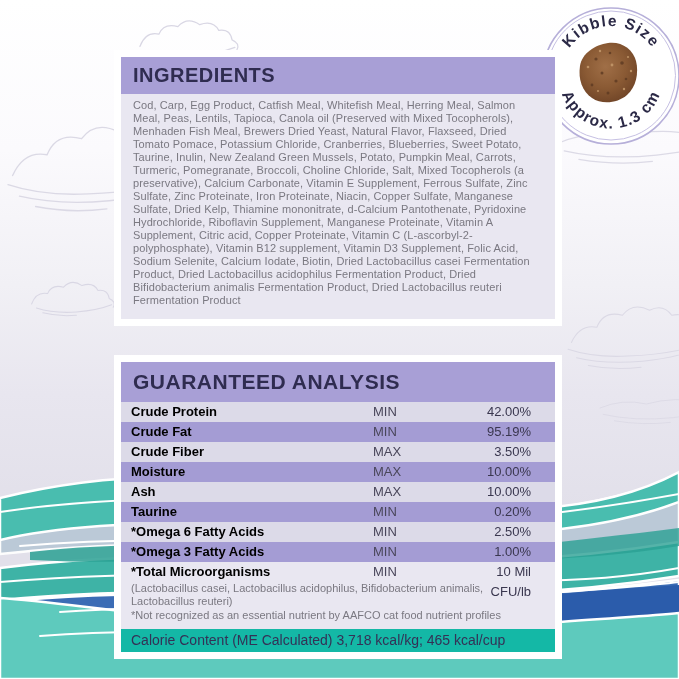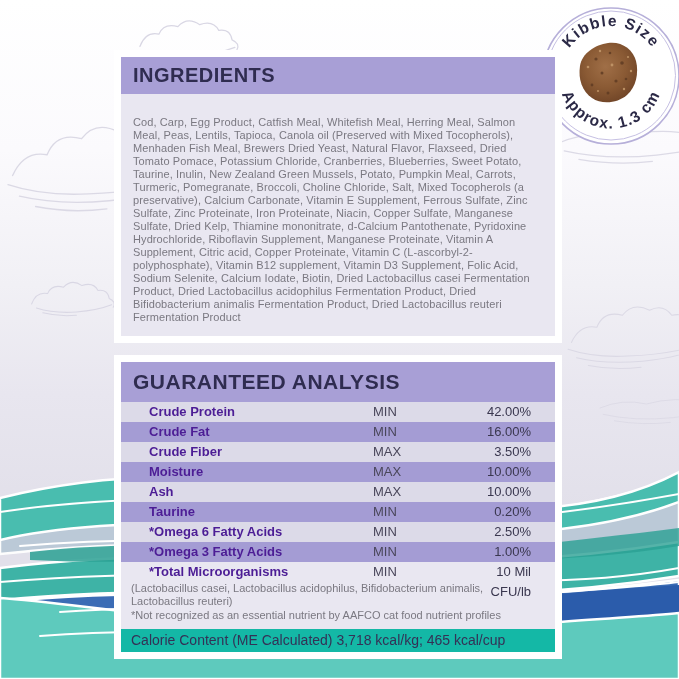--- a/index.html
+++ b/index.html
@@ -20,28 +20,28 @@
   .card-ingredients{top:50px;}
   .card-analysis{top:315px;margin-top:40px;}
   .panel-header{
     background:#a89fd6;color:#2f2c50;font-weight:700;letter-spacing:.5px;
     display:flex;align-items:center;padding-left:12px;
   }
   .panel-header.ing{height:37px;font-size:20px;}
   .panel-header.ga{height:40px;font-size:21px;}
   .ing-body{
     background:#e9e7f1;color:#7a7881;font-size:11px;line-height:13px;
-    padding:22px 12px 12px 12px;letter-spacing:.1px;
+    padding:5px 12px 12px 12px;letter-spacing:.1px;
   }
   .ga-table{background:#e9e7f1;}
   .ga-row{
     display:grid;grid-template-columns:252px 85px 1fr;
     height:20px;line-height:20px;font-size:13px;color:#34314f;
   }
-  .ga-row .name{padding-left:28px;font-weight:700;color:#4c1d95;white-space:nowrap;}
+  .ga-row .name{padding-left:10px;font-weight:700;color:#000000;white-space:nowrap;}
   .ga-row .basis{color:#49465a;}
   .ga-row .value{text-align:right;padding-right:24px;color:#3a374f;}
   .ga-row.light{background:#dcdae8;}
   .ga-row.purple{background:#a49cd4;}
   .ga-row.plain{background:transparent;}
   .ga-foot{
     padding:0 14px 0 10px;font-size:11px;line-height:13px;color:#7a7881;
   }
   .ga-foot .fline{margin:0 0 1px 0;}
   .calorie-band{
@@ -164,21 +164,21 @@
     <div class="ga-table">
 
       <div class="ga-row light">
         <span class="name">Crude Protein</span>
         <span class="basis">MIN</span>
         <span class="value">42.00%</span>
       </div>
       <div class="ga-row purple">
         <span class="name">Crude Fat</span>
         <span class="basis">MIN</span>
-        <span class="value">16.00%</span>
+        <span class="value">95.19%</span>
       </div>
       <div class="ga-row light">
         <span class="name">Crude Fiber</span>
         <span class="basis">MAX</span>
         <span class="value">3.50%</span>
       </div>
       <div class="ga-row purple">
         <span class="name">Moisture</span>
         <span class="basis">MAX</span>
         <span class="value">10.00%</span>

